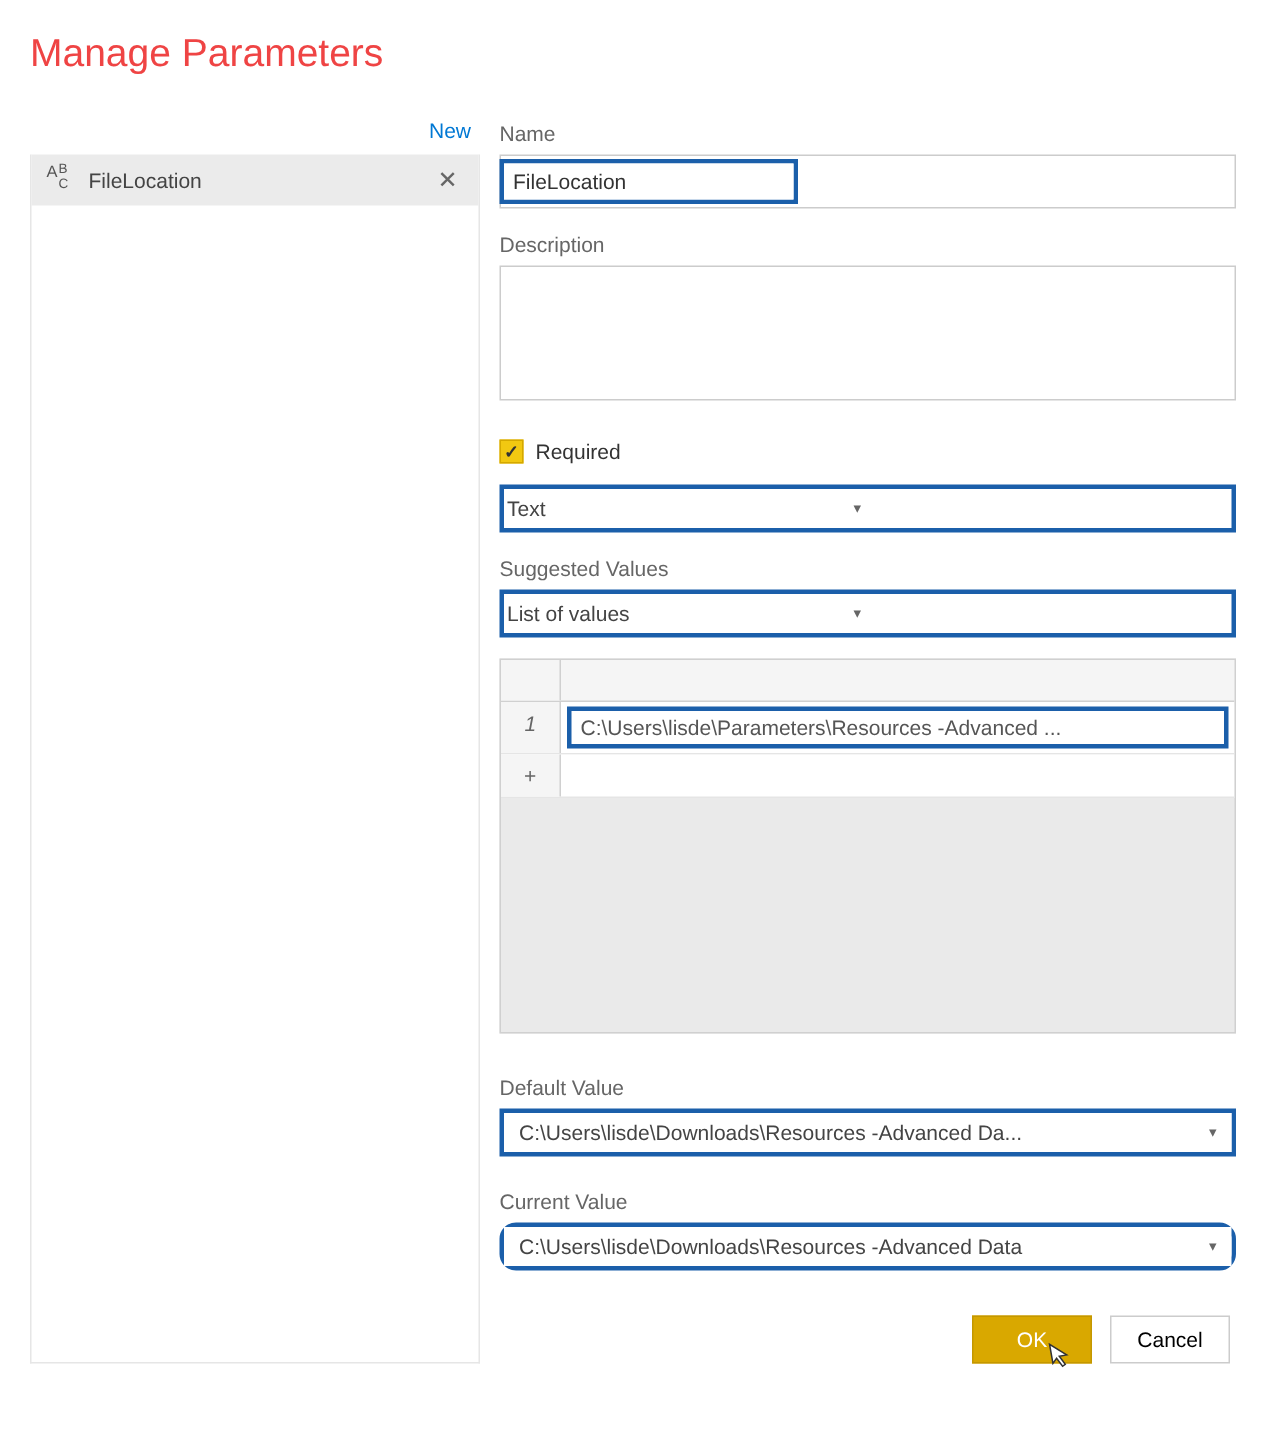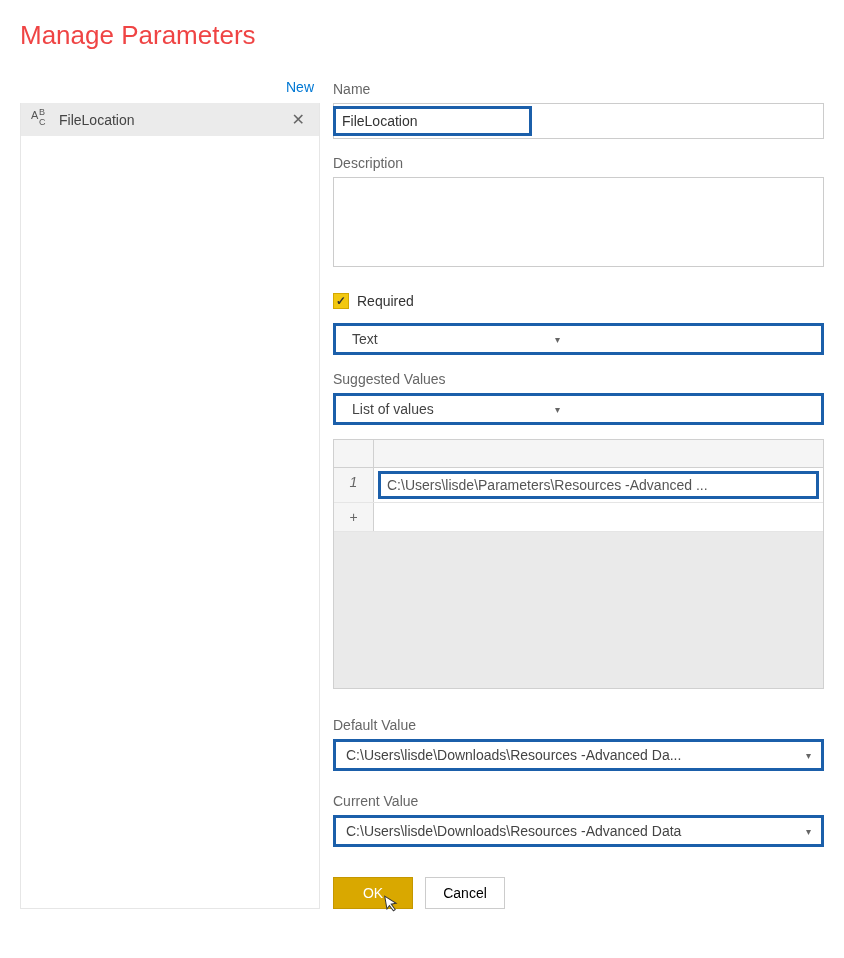--- a/index.html
+++ b/index.html
@@ -146,21 +146,21 @@
       background: #fff;
       color: #444;
     }
     .select-box.full { width: 100%; }
     .chev { color: #666; font-size: 10px; }
     .highlight-blue {
       border: 3px solid #1b5faa;
       display: inline-block;
       margin-bottom: 14px;
     }
-    .highlight-blue .select-box { border: none; padding: 5px 16px; }
+    .highlight-blue .select-box { border: none; padding: 5px 2px; }
     .values-grid {
       border: 1px solid #d0d0d0;
       background: #eaeaea;
       height: 250px;
       margin-bottom: 26px;
       overflow: hidden;
     }
     .grid-header {
       display: flex;
       background: #f5f5f5;
@@ -202,20 +202,21 @@
       text-overflow: ellipsis;
     }
     .add-row .rownum-col { font-style: normal; }
     .wide-highlight {
       border: 3px solid #1b5faa;
       margin-bottom: 20px;
     }
     .wide-highlight .select-box { border: none; width: 100%; padding: 5px 10px; }
     .button-row {
       display: flex;
+      justify-content: flex-end;
       gap: 12px;
       margin-top: 24px;
       padding-right: 4px;
     }
     .btn {
       min-width: 80px;
       padding: 7px 16px;
       border: 1px solid #ccc;
       background: #fff;
       cursor: pointer;
@@ -307,21 +308,21 @@
 
     <div class="field-label">Default Value</div>
     <div class="wide-highlight">
       <div class="select-box full">
         <span>C:\Users\lisde\Downloads\Resources -Advanced Da...</span>
         <span class="chev">▾</span>
       </div>
     </div>
 
     <div class="field-label">Current Value</div>
-    <div class="wide-highlight" style="margin-bottom:6px;">
+    <div class="wide-highlight" style="margin-bottom:6px;border-radius:11px;">
       <div class="select-box full">
         <span>C:\Users\lisde\Downloads\Resources -Advanced Data</span>
         <span class="chev">▾</span>
       </div>
     </div>
 
     <div class="button-row">
       <button class="btn btn-primary">
         <span>OK</span>
         <svg class="cursor-arrow" width="16" height="18" viewBox="0 0 16 18">

